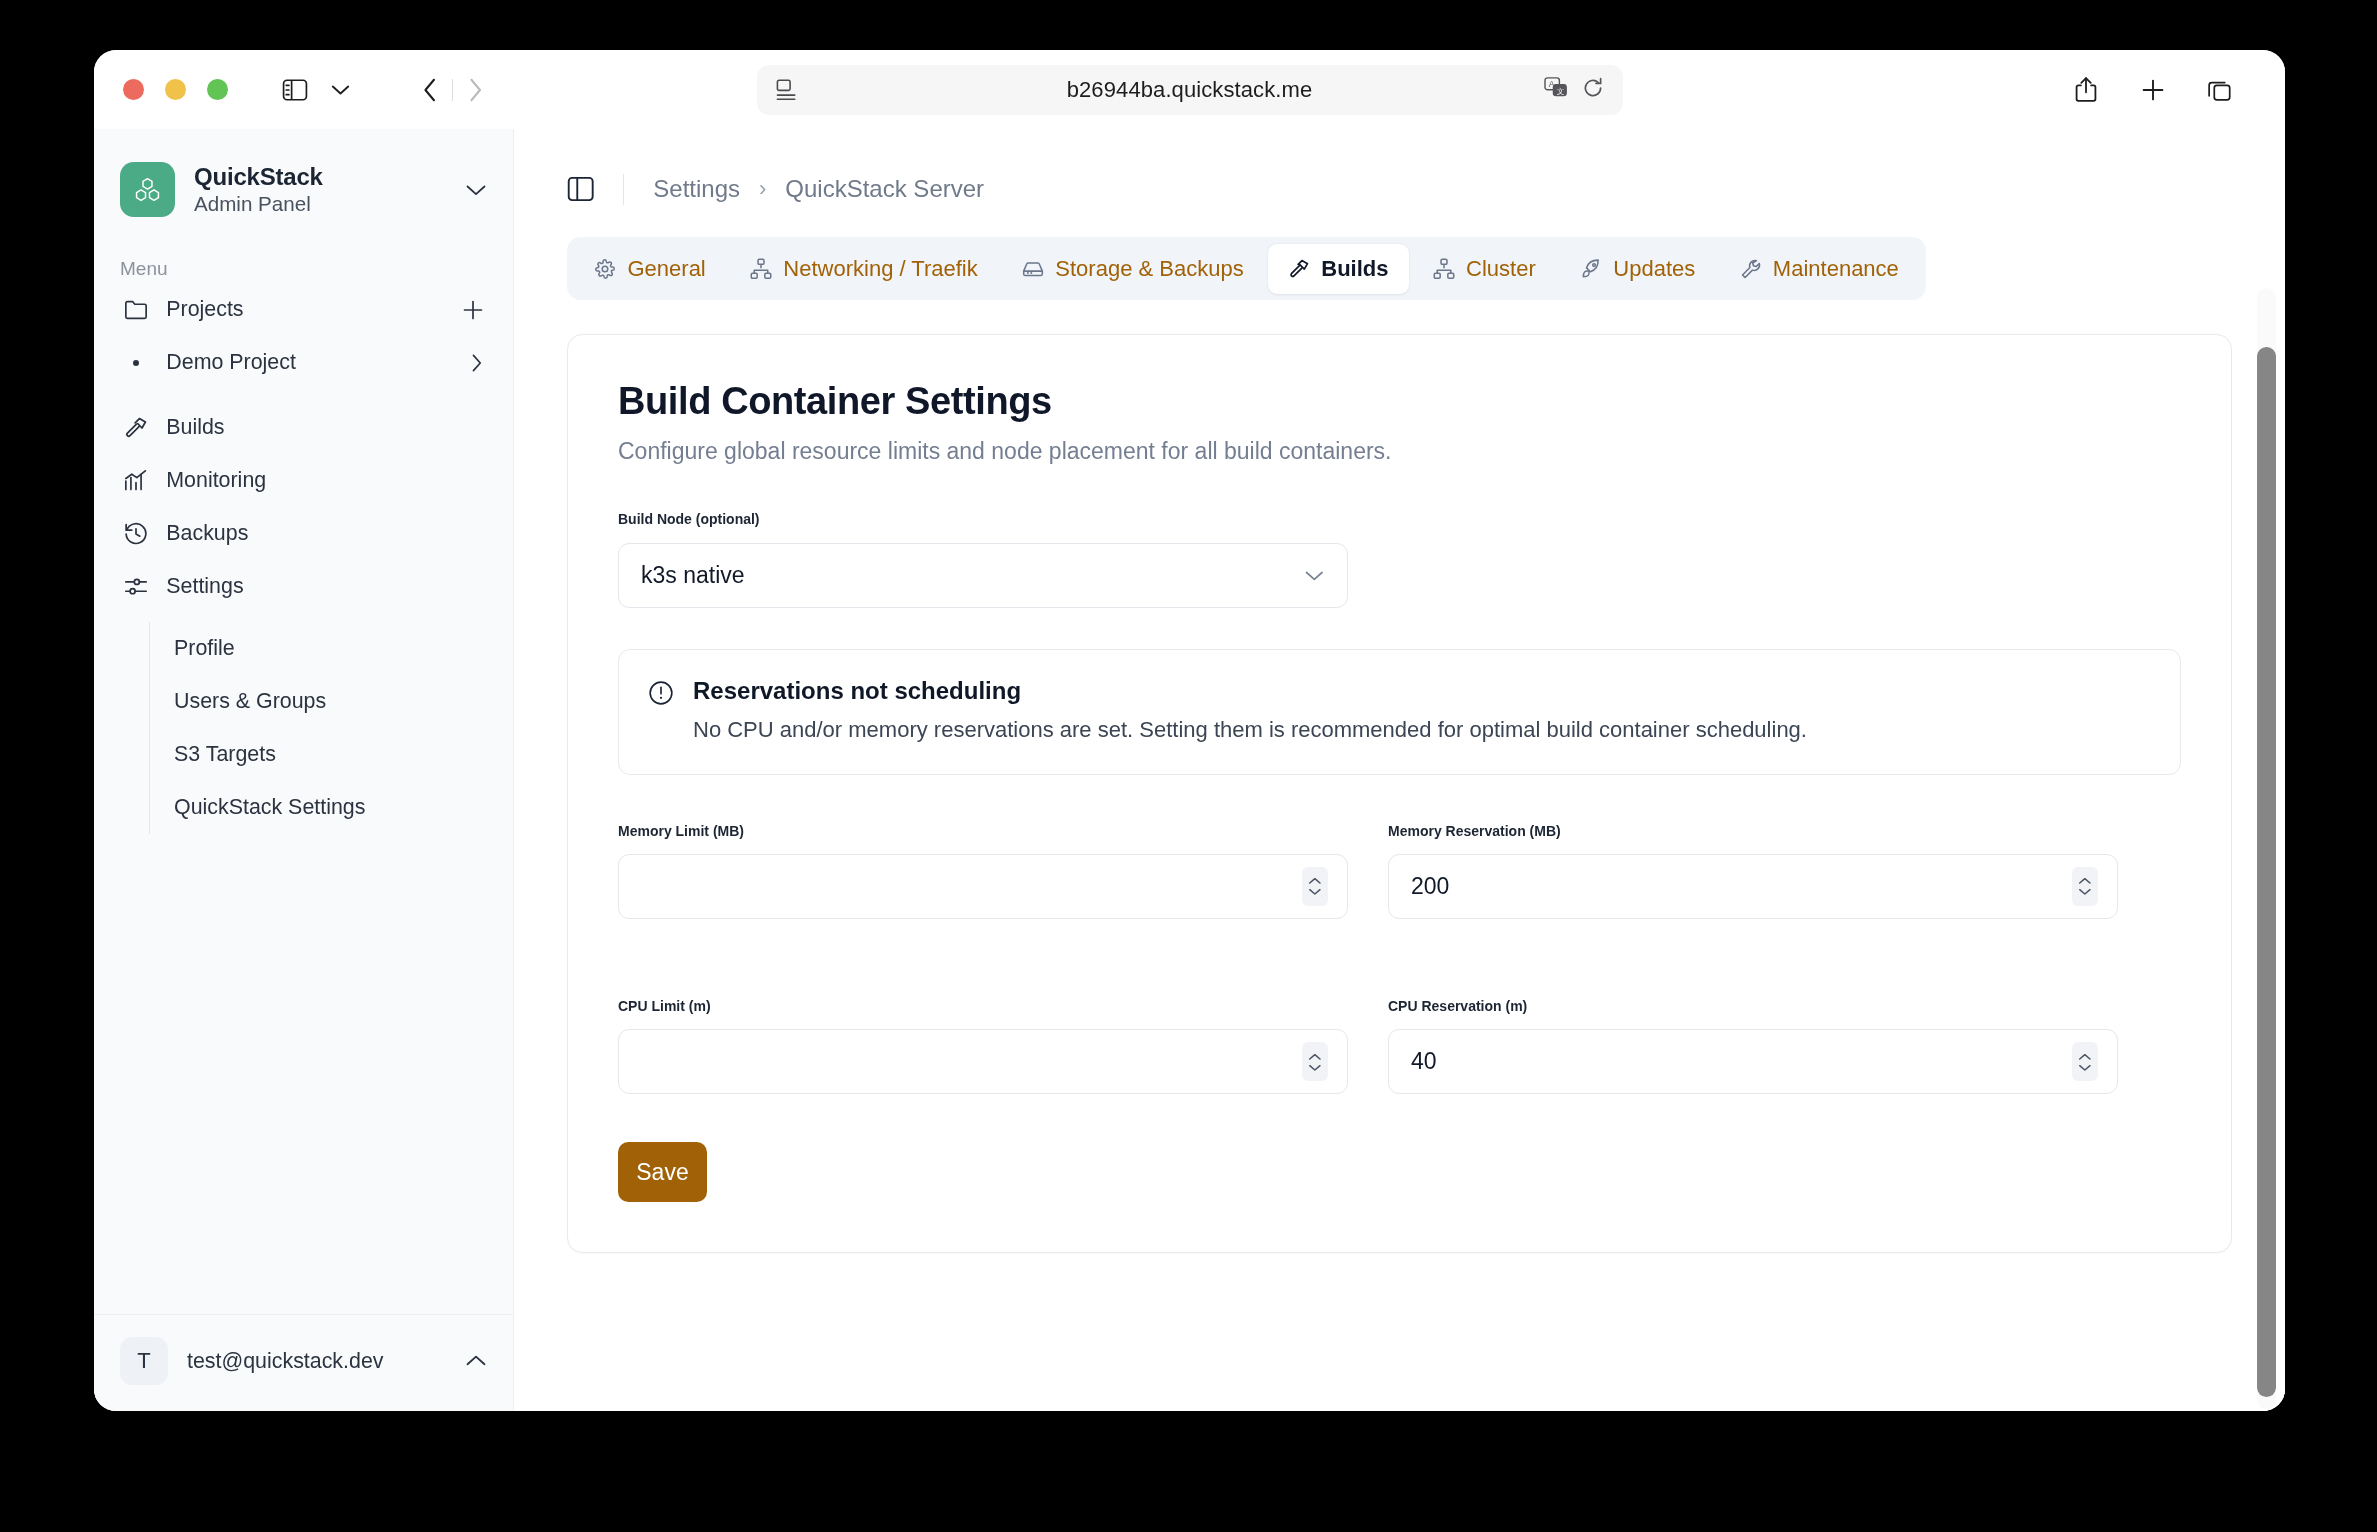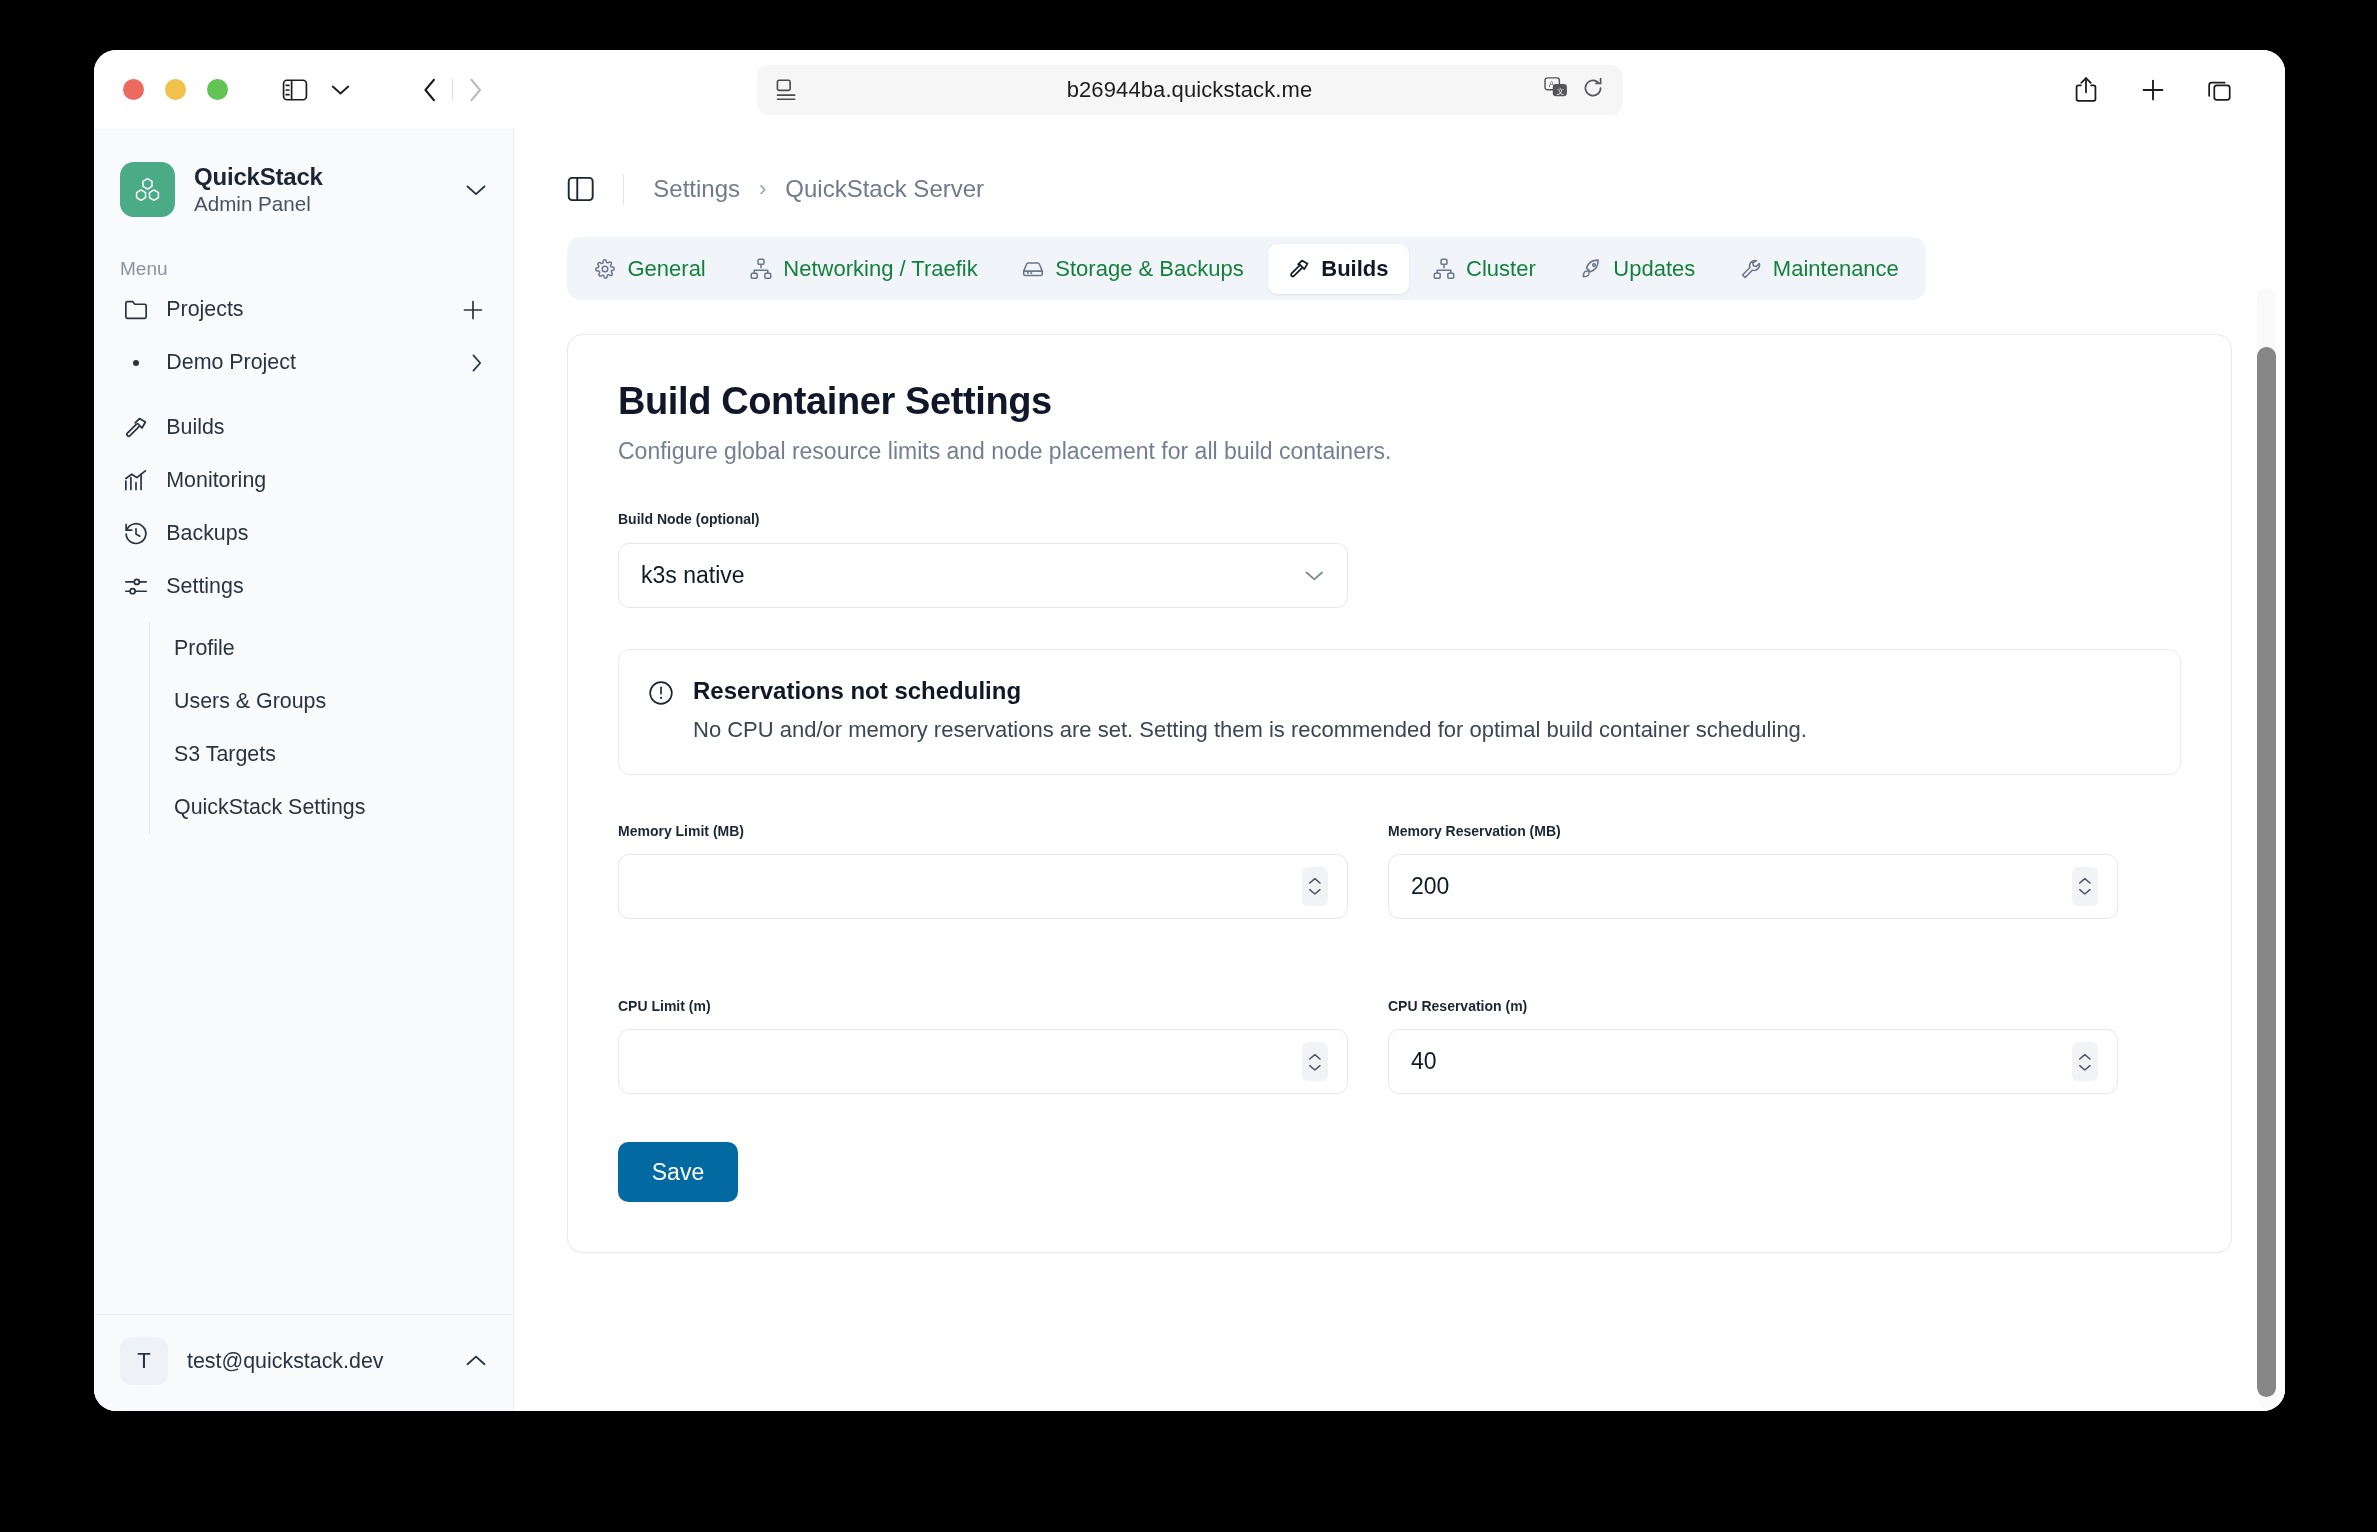--- a/index.html
+++ b/index.html
@@ -198,21 +198,21 @@
     padding: 6.9px;
     height: 63px;
     gap: 3.4px;
   }
   .tab {
     display: flex; align-items: center; gap: 11px;
     padding: 0 20.6px;
     height: 50px;
     border-radius: 9.4px;
     font-size: 22px;
-    color: #15803d;
+    color: #a16207;
     white-space: nowrap;
   }
   .tab .t-icon { display:flex; align-items:center; justify-content:center; }
   .tab.active {
     background: #ffffff;
     color: #111827;
     font-weight: 600;
     box-shadow: 0 0.9px 2.6px rgba(16,24,40,0.08);
   }
 
@@ -291,22 +291,22 @@
     background: #f1f3f7;
     display: flex; flex-direction: column;
     align-items: center; justify-content: center;
     gap: 3.4px;
     color: #4c5564;
     flex-shrink: 0;
   }
 
   .save-btn {
     margin-top: 48px;
-    width: 120px; height: 60px;
-    background: #0369a1;
+    width: 89px; height: 60px;
+    background: #a16207;
     color: #ffffff;
     border-radius: 10.3px;
     display: flex; align-items: center; justify-content: center;
     font-size: 23px;
     border: none;
     font-family: inherit;
   }
 
   
   .scrollbar-track {

